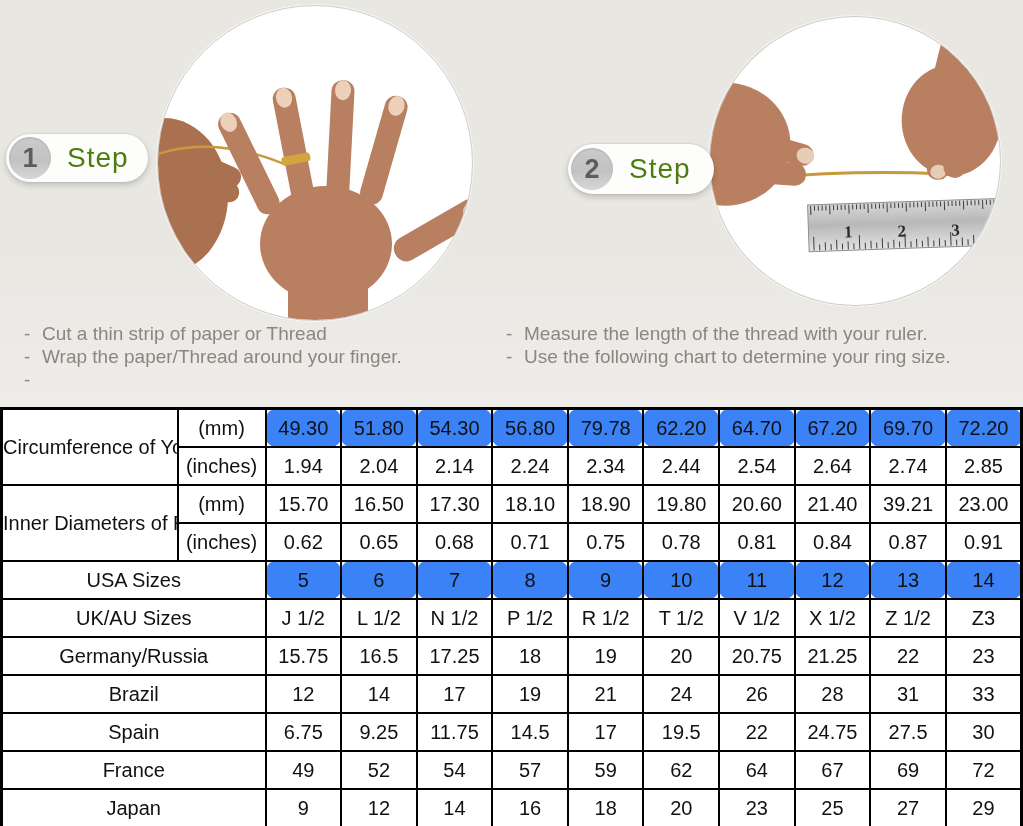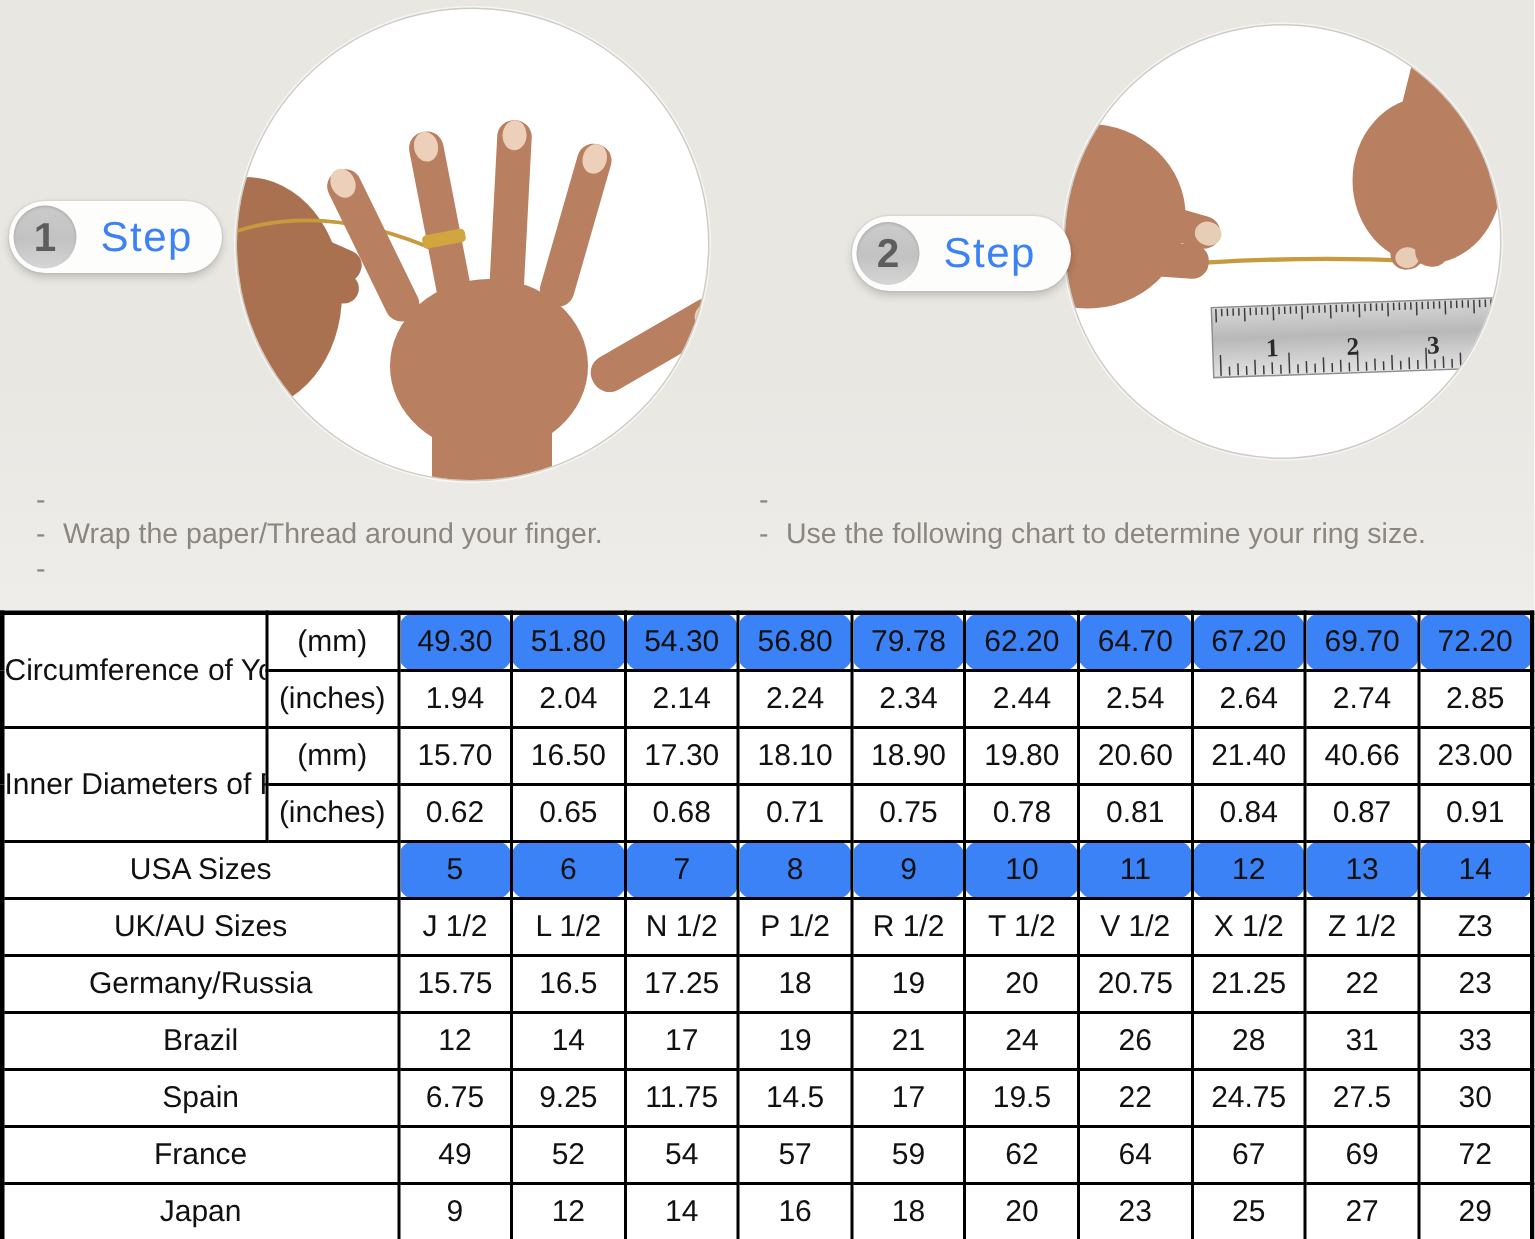--- a/index.html
+++ b/index.html
@@ -31,21 +31,21 @@
   .badge1{left:6px;top:134px;width:142px;height:48px;}
   .badge2{left:568px;top:144px;width:146px;height:50px;}
   .badge-num{
     width:42px;height:42px;margin-left:3px;border-radius:50%;
     background:linear-gradient(180deg,#cbcbcb 0%,#c2c2c2 55%,#d6d6d6 100%);
     color:#5d5d5d;font-size:27px;font-weight:bold;
     display:flex;align-items:center;justify-content:center;
     box-shadow:inset 0 1px 2px rgba(0,0,0,.15);
   }
   .badge-label{
-    color:#3b82f6;font-size:28px;letter-spacing:1px;margin-left:16px;
+    color:#4d7c0f;font-size:28px;letter-spacing:1px;margin-left:16px;
   }
   .instr{position:absolute;color:#8b8680;font-size:19px;line-height:23px;}
   .instr .line{display:flex;}
   .instr .dash{width:18px;flex:0 0 18px;text-align:left;}
   .instr1{left:24px;top:322px;width:470px;}
   .instr2{left:506px;top:322px;width:515px;}
   
   .table-wrap{position:absolute;left:0;top:407px;width:1023px;height:419px;background:#fff;}
   table.sizes{
     width:1023px;height:419px;border-collapse:collapse;table-layout:fixed;
@@ -121,20 +121,21 @@
     </div>
 
     <div class="badge badge1">
       <span class="badge-num">1</span>
       <span class="badge-label">Step</span>
     </div>
 
     <div class="instr instr1">
       <div class="line">
         <span class="dash">-</span>
+        <span>Cut a thin strip of paper or Thread</span>
       </div>
       <div class="line">
         <span class="dash">-</span>
         <span>Wrap the paper/Thread around your finger.</span>
       </div>
       <div class="line">
         <span class="dash">-</span>
       </div>
     </div>
 
@@ -271,20 +272,21 @@
     </div>
 
     <div class="badge badge2">
       <span class="badge-num">2</span>
       <span class="badge-label">Step</span>
     </div>
 
     <div class="instr instr2">
       <div class="line">
         <span class="dash">-</span>
+        <span>Measure the length of the thread with your ruler.</span>
       </div>
       <div class="line">
         <span class="dash">-</span>
         <span>Use the following chart to determine your ring size.</span>
       </div>
     </div>
 
   </section>
 
   <div class="table-wrap">
@@ -335,21 +337,21 @@
             <td class="label-main" rowspan="2">Inner Diameters of Rings</td>
             <td class="unit">(mm)</td>
             <td class="val">15.70</td>
             <td class="val">16.50</td>
             <td class="val">17.30</td>
             <td class="val">18.10</td>
             <td class="val">18.90</td>
             <td class="val">19.80</td>
             <td class="val">20.60</td>
             <td class="val">21.40</td>
-            <td class="val">40.66</td>
+            <td class="val">39.21</td>
             <td class="val">23.00</td>
           </tr>
           <tr>
             <td class="unit">(inches)</td>
             <td class="val">0.62</td>
             <td class="val">0.65</td>
             <td class="val">0.68</td>
             <td class="val">0.71</td>
             <td class="val">0.75</td>
             <td class="val">0.78</td>

